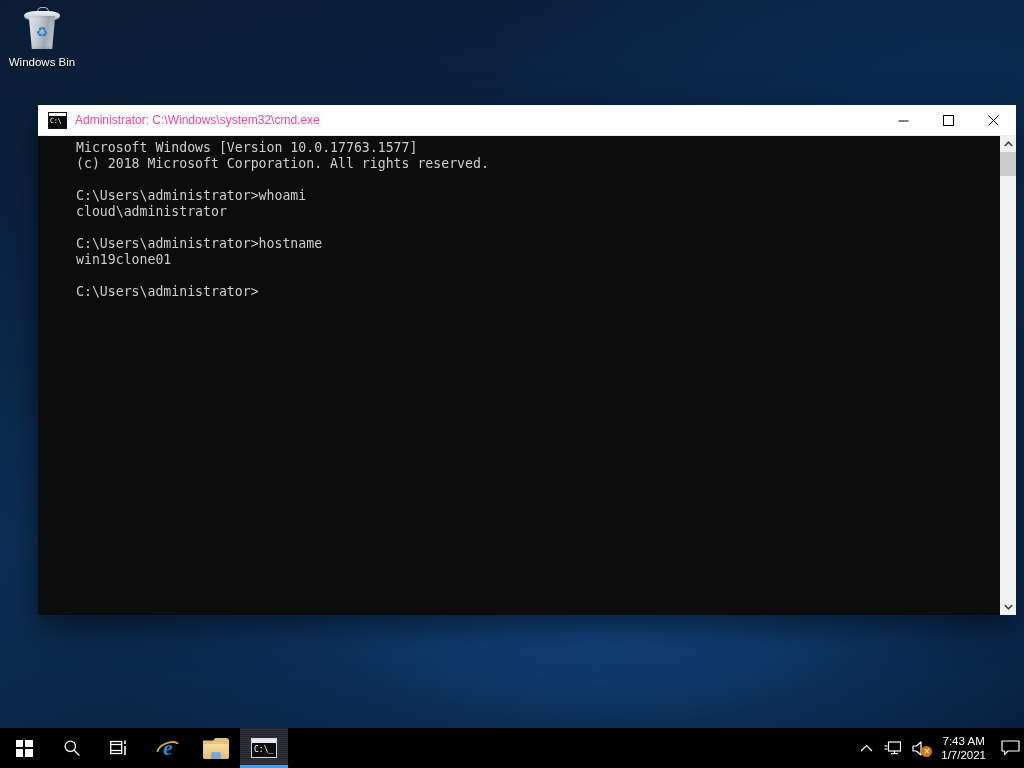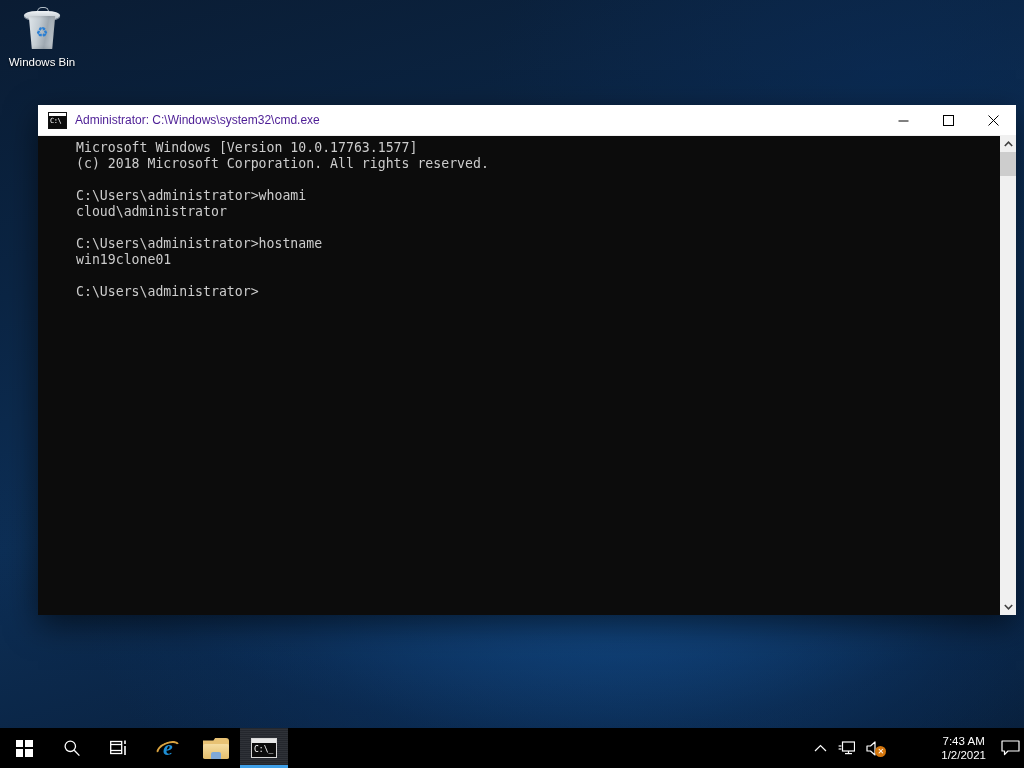--- a/index.html
+++ b/index.html
@@ -139,21 +139,21 @@
     left: 1px;
     top: 3px;
     font-family: "DejaVu Sans Mono", monospace;
     font-size: 7px;
     line-height: 10px;
     color: #ffffff;
     letter-spacing: -0.5px;
   }
   .title-text {
     font-size: 12px;
-    color: #4c1d95;
+    color: #ec4899;
     flex: 1 1 auto;
     white-space: nowrap;
     overflow: hidden;
   }
   .win-controls { display: flex; height: 30px; flex: 0 0 auto; }
   .win-btn {
     width: 45px;
     height: 30px;
     display: flex;
     align-items: center;
@@ -355,21 +355,20 @@
   .clock {
     color: #fff;
     font-size: 11.5px;
     line-height: 14px;
     text-align: center;
     padding: 0 10px 0 6px;
     height: 40px;
     display: flex;
     flex-direction: column;
     justify-content: center;
-    margin-left: 46px;
   }
   .notif {
     width: 28px;
     height: 40px;
     display: flex;
     align-items: center;
     justify-content: center;
     color: #fff;
   }
 </style>
@@ -511,21 +510,21 @@
 
       <div class="tray-ico speaker">
         <svg width="16" height="15" viewBox="0 0 16 15" aria-hidden="true">
           <polygon points="1,5 4.5,5 9,1 9,14 4.5,10 1,10" fill="none" stroke="#ffffff" stroke-width="1.2" stroke-linejoin="round"></polygon>
         </svg>
         <span class="mute-x">✕</span>
       </div>
 
       <div class="clock">
         <span>7:43 AM</span>
-        <span>1/2/2021</span>
+        <span>1/7/2021</span>
       </div>
 
       <div class="notif">
         <svg width="19" height="16" viewBox="0 0 19 16" aria-hidden="true">
           <path d="M1 1 H18 V11 H7 L3.5 14.5 V11 H1 Z" fill="none" stroke="#ffffff" stroke-width="1.2" stroke-linejoin="round"></path>
         </svg>
       </div>
 
     </div>
   </div>

